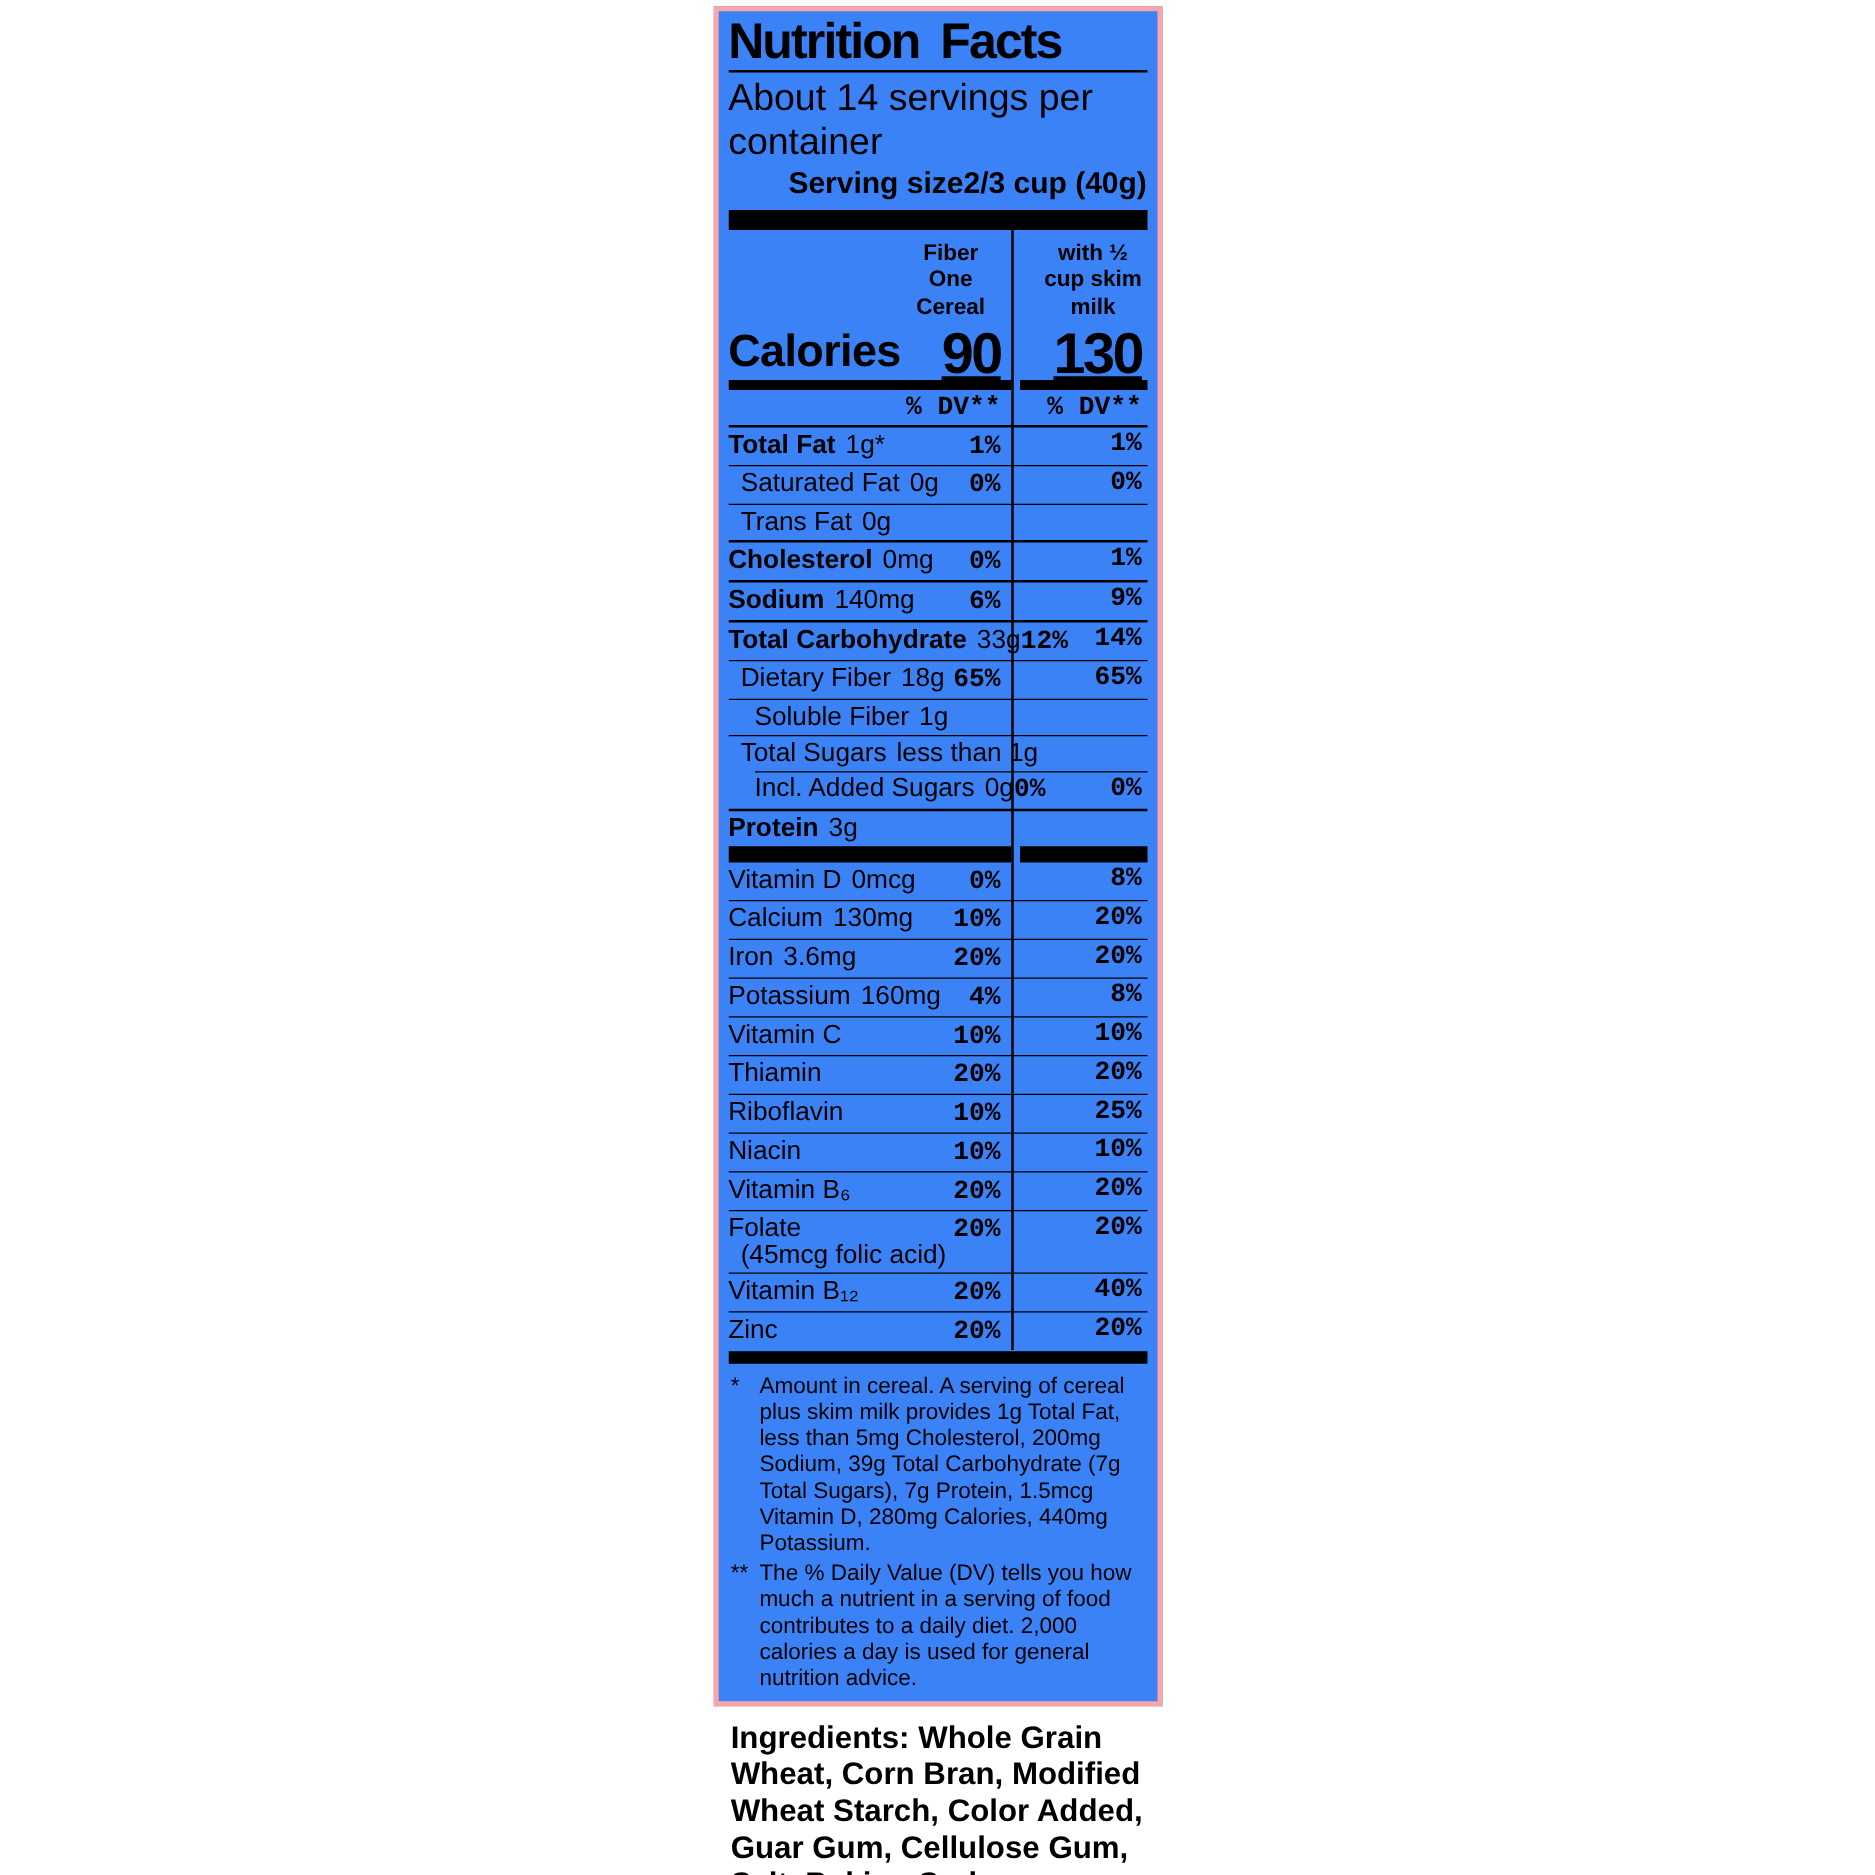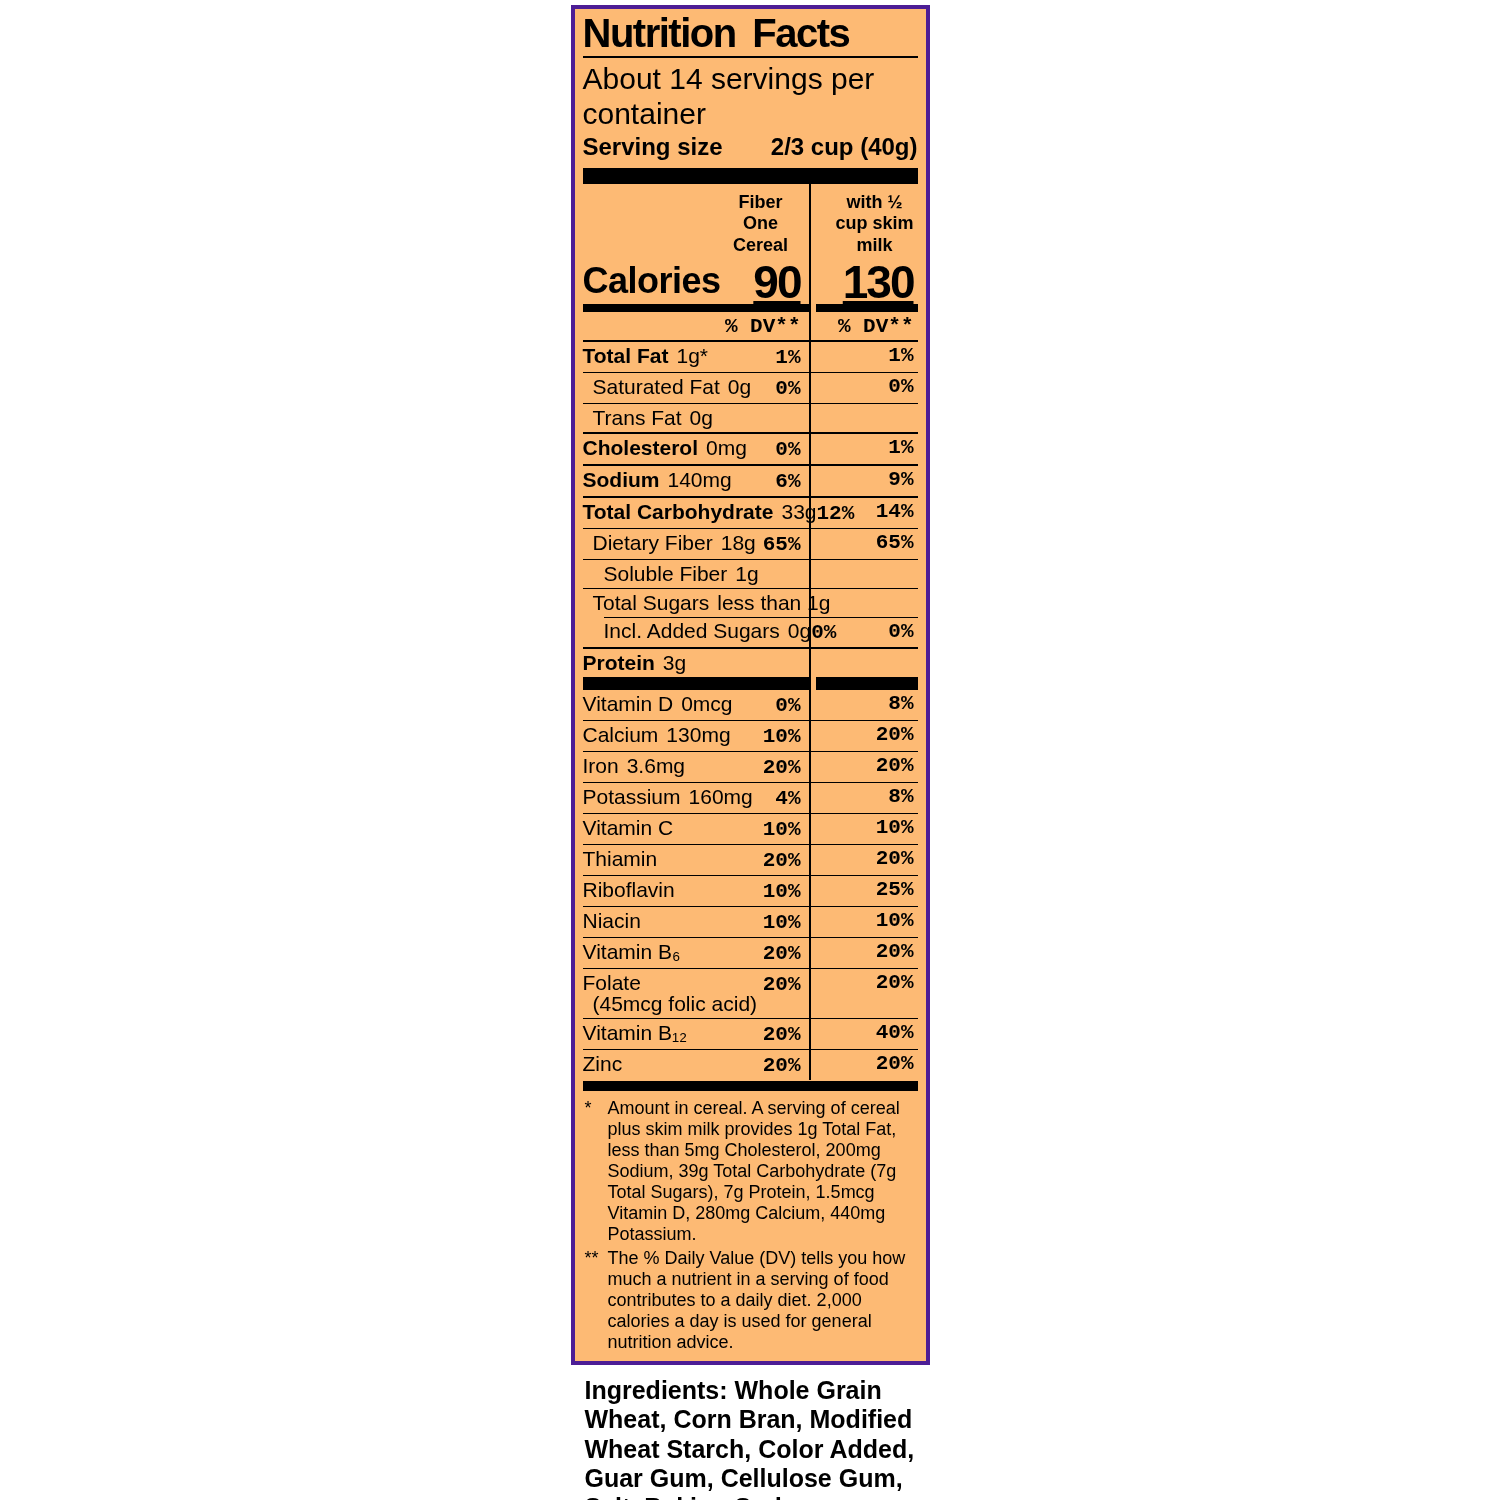--- a/index.html
+++ b/index.html
@@ -1,25 +1,25 @@
 <!DOCTYPE html>
 <html><head>
 <meta charset="utf-8">
 <style>
   html,body{margin:0;padding:0;background:#fff;}
   body{width:1500px;height:1500px;overflow:hidden;
        font-family:"Liberation Sans","DejaVu Sans",sans-serif;color:#000;}
   .col{width:359px;margin:0 auto;padding-top:5px;box-sizing:border-box;}
 
   
-  .panel{border:4px solid #4c1d95;background:#fdba74;padding:4px 8px 8px;box-sizing:border-box;}
+  .panel{border:4px solid #fca5a5;background:#3b82f6;padding:4px 8px 8px;box-sizing:border-box;}
   .title{font-size:40px;font-weight:bold;letter-spacing:-1.5px;word-spacing:7px;line-height:1.02;white-space:nowrap;}
   .title-rule{border-top:2px solid #000;margin:2px 0 4px;}
   .servings{font-size:30px;line-height:1.16;}
-  .serving-size{display:flex;justify-content:space-between;align-items:baseline;font-weight:bold;font-size:24px;line-height:1.16;margin-top:2px;}
+  .serving-size{display:flex;justify-content:flex-end;align-items:baseline;font-weight:bold;font-size:24px;line-height:1.16;margin-top:2px;}
   .topbar{height:16px;background:#000;margin-top:7px;}
 
   
   .r{display:flex;align-items:stretch;}
   .c1{width:226px;box-sizing:border-box;display:flex;align-items:baseline;
       padding:3px 8px 4px 0;font-size:21px;line-height:21px;position:relative;}
   .c2{flex:1;box-sizing:border-box;border-left:2px solid #000;display:flex;
       justify-content:flex-end;align-items:baseline;padding:3px 4px 4px 0;
       font-size:21px;line-height:21px;}
   .lbl{white-space:nowrap;}
@@ -350,21 +350,21 @@
       <div class="c2">
           <span class="dv">20%</span>
         </div>
     </div>
 
     <div class="fullbar"></div>
 
     <div class="fnotes">
       <div class="fn">
         <span class="fn-mk">*</span>
-        <span class="fn-tx">Amount in cereal. A serving of cereal plus skim milk provides 1g Total Fat, less than 5mg Cholesterol, 200mg Sodium, 39g Total Carbohydrate (7g Total Sugars), 7g Protein, 1.5mcg Vitamin D, 280mg Calcium, 440mg Potassium.</span>
+        <span class="fn-tx">Amount in cereal. A serving of cereal plus skim milk provides 1g Total Fat, less than 5mg Cholesterol, 200mg Sodium, 39g Total Carbohydrate (7g Total Sugars), 7g Protein, 1.5mcg Vitamin D, 280mg Calories, 440mg Potassium.</span>
       </div>
       <div class="fn">
         <span class="fn-mk">**</span>
         <span class="fn-tx">The % Daily Value (DV) tells you how much a nutrient in a serving of food contributes to a daily diet. 2,000 calories a day is used for general nutrition advice.</span>
       </div>
     </div>
   </div>
 
   <div class="ing">
     <p><span class="b">Ingredients: Whole Grain Wheat, Corn Bran, Modified Wheat Starch, Color Added, Guar Gum, Cellulose Gum, Salt, Baking Soda, Sucralose.</span></p>

